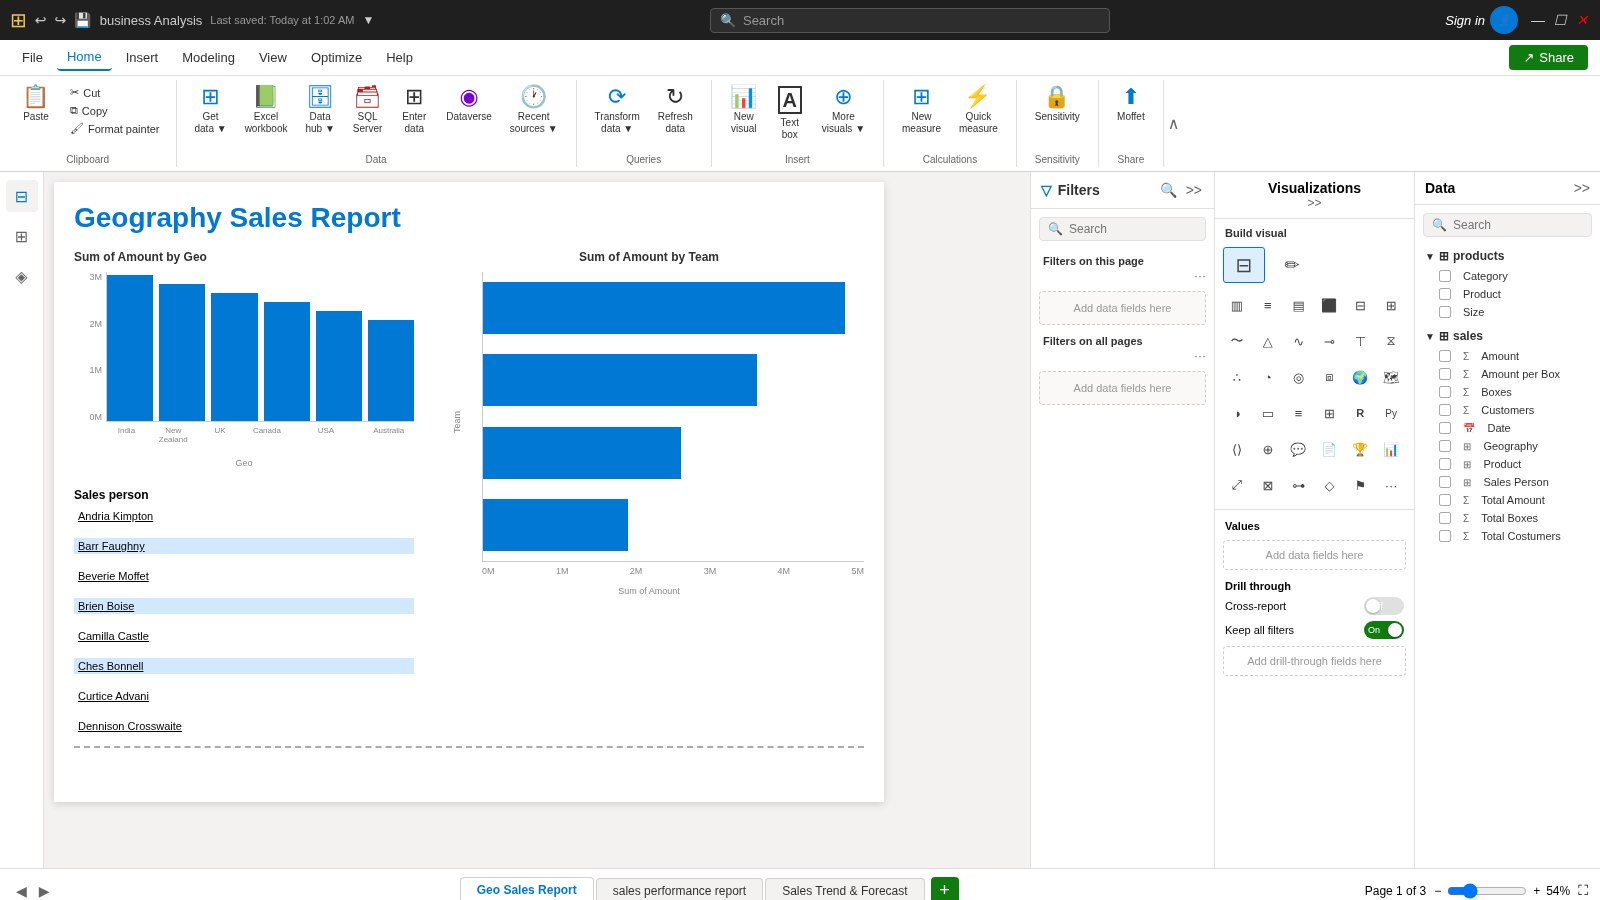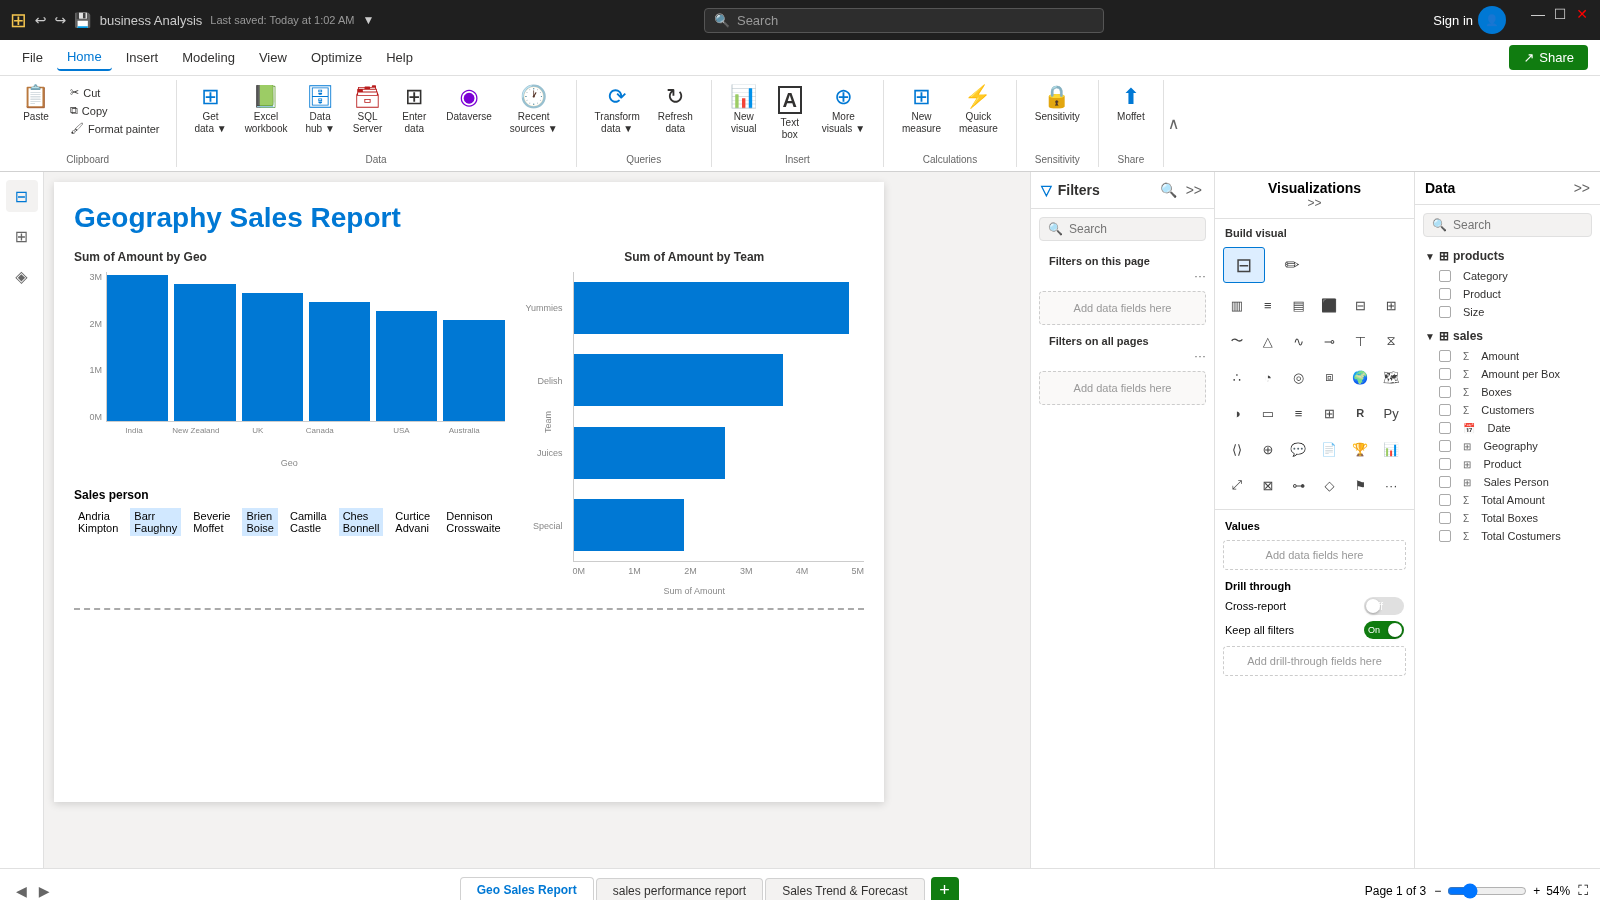--- a/index.html
+++ b/index.html
@@ -5,21 +5,21 @@
     * { box-sizing: border-box; margin: 0; padding: 0; font-family: 'Segoe UI', Arial, sans-serif; }
     body { width: 1600px; height: 900px; overflow: hidden; background: #f3f2f1; font-size: 12px; }
 
     
     .title-bar {
       height: 40px; background: #1f1f1f; display: flex; align-items: center;
       justify-content: space-between; padding: 0 10px; color: #fff;
     }
     .title-bar-left { display: flex; align-items: center; gap: 8px; }
     .title-bar-center { flex: 1; display: flex; justify-content: center; }
-    .title-bar-right { display: flex; gap: 24px; }
+    .title-bar-right { display: flex; align-items: center; gap: 12px; font-style: italic; }
     .search-bar-title {
       background: #2d2d2d; border: 1px solid #555; border-radius: 4px;
       display: flex; align-items: center; padding: 4px 10px; gap: 6px;
       width: 400px; color: #ccc; font-size: 13px;
     }
     .window-controls { display: flex; gap: 6px; }
     .window-btn { width: 16px; height: 16px; display: flex; align-items: center; justify-content: center; color: #ccc; font-size: 14px; cursor: pointer; }
     .title-file-name { font-size: 13px; color: #ccc; }
     .sign-in-btn { display: flex; align-items: center; gap: 5px; color: #fff; font-size: 13px; cursor: pointer; }
     .avatar { width: 28px; height: 28px; border-radius: 50%; background: #0078d4; display: flex; align-items: center; justify-content: center; font-size: 11px; color: #fff; }
@@ -98,42 +98,42 @@
     }
     .chart-section { display: flex; gap: 20px; }
     .chart-left { flex: 0 0 340px; }
     .chart-right { flex: 1; }
     .chart-label { font-size: 12px; font-weight: 600; color: #323130; margin-bottom: 8px; }
     .chart-label-center { text-align: center; }
 
     
     .sales-person-section { margin-top: 20px; }
     .sales-person-title { font-size: 12px; font-weight: 700; margin-bottom: 6px; }
-    .sales-person-list { display: flex; flex-direction: row; gap: 8px; }
+    .sales-person-list { display: flex; flex-direction: column; gap: 14px; text-decoration: underline; }
     .sales-person-row { font-size: 11px; padding: 2px 4px; cursor: pointer; }
     .sales-person-row.highlighted { background: #d1e8ff; }
 
     
     .filters-panel {
       width: 185px; background: #fff; border-left: 1px solid #e0e0e0;
       border-right: 1px solid #e0e0e0; overflow-y: auto; flex-shrink: 0;
     }
     .panel-header {
       display: flex; align-items: center; justify-content: space-between;
       padding: 8px 10px; background: #fff; border-bottom: 1px solid #e0e0e0;
     }
     .panel-title { font-size: 14px; font-weight: 600; color: #323130; display: flex; align-items: center; gap: 6px; }
     .panel-actions { display: flex; align-items: center; gap: 4px; }
     .panel-action-btn { cursor: pointer; color: #666; font-size: 14px; padding: 2px; }
     .filter-search {
       margin: 8px; background: #f3f2f1; border: 1px solid #e0e0e0;
       border-radius: 4px; display: flex; align-items: center; padding: 4px 8px; gap: 6px;
     }
     .filter-search input { border: none; background: transparent; font-size: 12px; flex: 1; outline: none; }
-    .filter-section-title { font-size: 11px; font-weight: 600; color: #323130; padding: 6px 18px 2px; }
+    .filter-section-title { font-size: 11px; font-weight: 600; color: #323130; padding: 6px 12px 2px; }
     .filter-drop-zone {
       margin: 4px 8px; padding: 10px; border: 1px dashed #ccc;
       border-radius: 4px; text-align: center; font-size: 11px; color: #999; background: #faf9f8;
     }
 
     
     .viz-panel {
       width: 200px; background: #fff; border-right: 1px solid #e0e0e0;
       overflow-y: auto; flex-shrink: 0;
     }
@@ -450,26 +450,20 @@
               <div class="sales-person-row">Curtice Advani</div>
               <div class="sales-person-row">Dennison Crosswaite</div>
             </div>
           </div>
         </div>
 
         <div class="chart-right">
           <div class="chart-label chart-label-center">Sum of Amount by Team</div>
           <div style="position:relative; height:310px;">
 
-            <div style="position:absolute;left:0;top:0;height:290px;display:flex;flex-direction:column;justify-content:space-around;font-size:9px;color:#888;width:42px;text-align:right;padding-right:4px;">
-              <span>Yummies</span>
-              <span>Delish</span>
-              <span>Juices</span>
-              <span>Special</span>
-            </div>
 
             <div style="position:absolute;left:12px;top:145px;transform:rotate(-90deg);font-size:9px;color:#888;transform-origin:center;">Team</div>
 
             <div style="position:absolute;left:48px;right:0;top:0;height:290px;display:flex;flex-direction:column;justify-content:space-around;border-bottom:1px solid #ccc;border-left:1px solid #ccc;">
               <div style="background:#0078d4;height:52px;width:95%;cursor:pointer;"></div>
               <div style="background:#0078d4;height:52px;width:72%;cursor:pointer;"></div>
               <div style="background:#0078d4;height:52px;width:52%;cursor:pointer;"></div>
               <div style="background:#0078d4;height:52px;width:38%;cursor:pointer;"></div>
             </div>
 
@@ -559,21 +553,21 @@
       <div class="viz-icon-btn">🌍</div>
       <div class="viz-icon-btn">🗺</div>
     </div>
 
     <div class="viz-icons-grid">
       <div class="viz-icon-btn">◑</div>
       <div class="viz-icon-btn">▭</div>
       <div class="viz-icon-btn">≡</div>
       <div class="viz-icon-btn">⊞</div>
       <div class="viz-icon-btn" style="font-size:11px;font-weight:bold;">R</div>
-      <div class="viz-icon-btn" style="font-size:13px;">Py</div>
+      <div class="viz-icon-btn" style="font-size:10px;">Py</div>
     </div>
 
     <div class="viz-icons-grid">
       <div class="viz-icon-btn">⟨⟩</div>
       <div class="viz-icon-btn">⊕</div>
       <div class="viz-icon-btn">💬</div>
       <div class="viz-icon-btn">📄</div>
       <div class="viz-icon-btn">🏆</div>
       <div class="viz-icon-btn">📊</div>
     </div>

